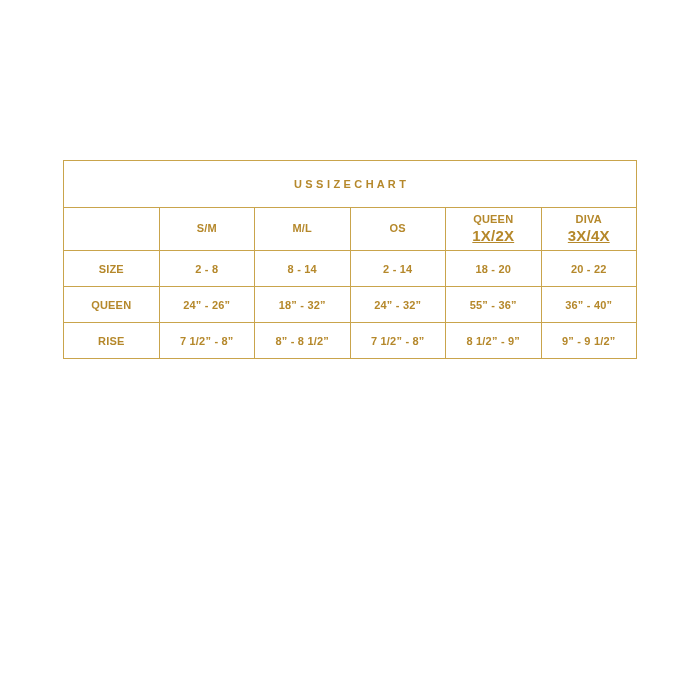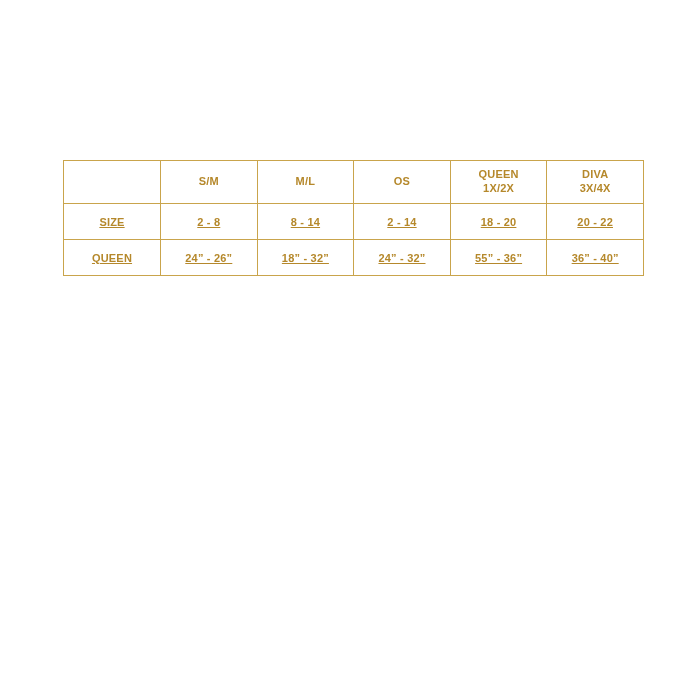--- a/index.html
+++ b/index.html
@@ -54,45 +54,48 @@
     font-size: 12px;
     font-weight: bold;
     line-height: 1.25;
     color: #b5882b;
   }
   .head-row td.rowlabel-col {
     font-size: 11px;
   }
   .head-sub {
     display: block;
-    font-size: 11px;
+    font-size: 15px;
     font-weight: bold;
+    text-decoration: underline;
   }
   tbody tr td {
     height: 35px;
-    text-decoration: underline;
   }
   td.rowlabel-col {
     width: 96px;
     text-align: center;
     font-size: 11px;
     font-weight: bold;
     letter-spacing: 0.5px;
   }
   td.data-col {
     width: 95.6px;
   }
 </style>
 </head>
 <body>
 
 <div class="page">
   <div class="chart-wrap">
     <table class="size-chart">
       <thead>
+        <tr>
+          <td class="title-cell" colspan="6">U S   S I Z E   C H A R T</td>
+        </tr>
         <tr class="head-row">
           <td class="rowlabel-col"></td>
           <td class="data-col">
             <span>S/M</span>
           </td>
           <td class="data-col">
             <span>M/L</span>
           </td>
           <td class="data-col">
             <span>OS</span>
@@ -117,16 +120,24 @@
           <td class="data-col">20 - 22</td>
         </tr>
         <tr>
           <td class="rowlabel-col">QUEEN</td>
           <td class="data-col">24” - 26”</td>
           <td class="data-col">18” - 32”</td>
           <td class="data-col">24” - 32”</td>
           <td class="data-col">55” - 36”</td>
           <td class="data-col">36” - 40”</td>
         </tr>
+        <tr>
+          <td class="rowlabel-col">RISE</td>
+          <td class="data-col">7 1/2” - 8”</td>
+          <td class="data-col">8” - 8 1/2”</td>
+          <td class="data-col">7 1/2” - 8”</td>
+          <td class="data-col">8 1/2” - 9”</td>
+          <td class="data-col">9” - 9 1/2”</td>
+        </tr>
       </tbody>
     </table>
   </div>
 </div>
 
 </body></html>

